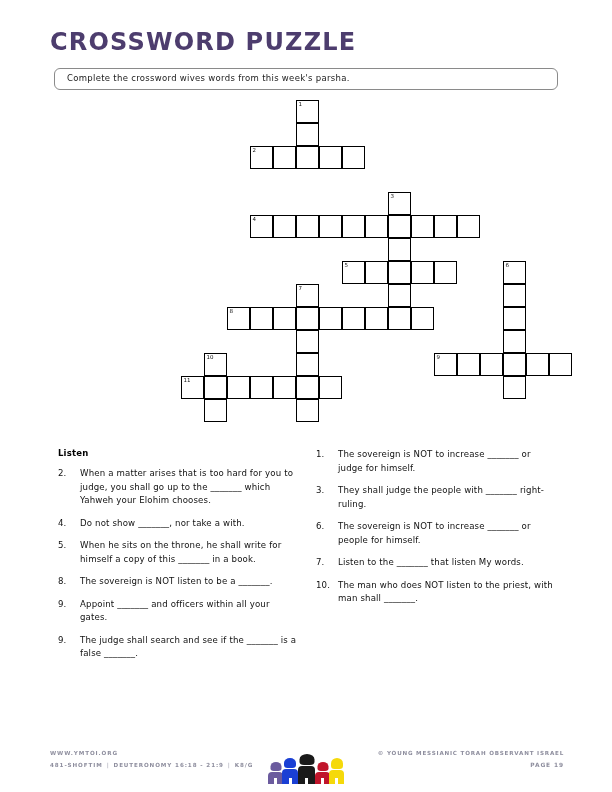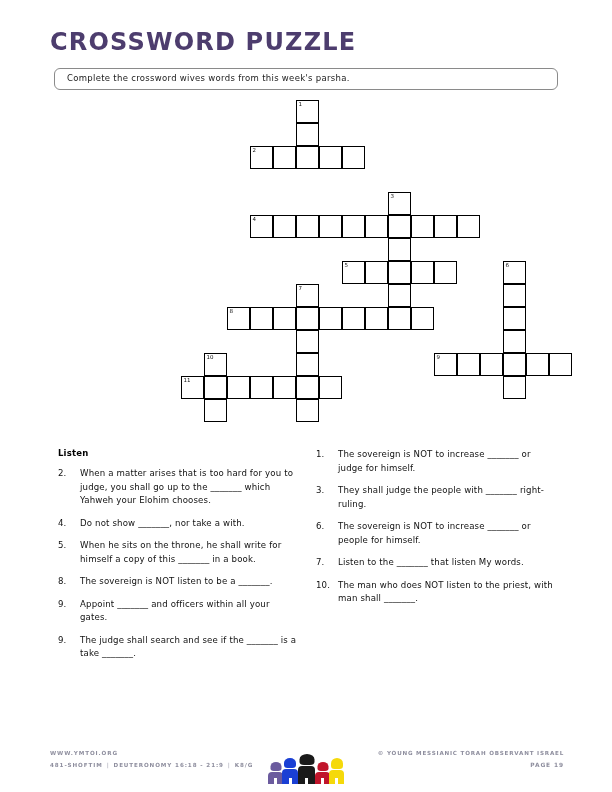--- a/index.html
+++ b/index.html
@@ -190,21 +190,21 @@
 
   <div class="clues">
     <div class="col col-across">
       <div class="col-head">Listen</div>
       <div id="across-list">
           <div class="clue"><span class="n">2.</span><span>When a matter arises that is too hard for you to judge, you shall go up to the _______ which Yahweh your Elohim chooses.</span></div>
           <div class="clue"><span class="n">4.</span><span>Do not show _______, nor take a with.</span></div>
           <div class="clue"><span class="n">5.</span><span>When he sits on the throne, he shall write for himself a copy of this _______ in a book.</span></div>
           <div class="clue"><span class="n">8.</span><span>The sovereign is NOT listen to be a _______.</span></div>
           <div class="clue"><span class="n">9.</span><span>Appoint _______ and officers within all your gates.</span></div>
-          <div class="clue"><span class="n wide">9.</span><span>The judge shall search and see if the _______ is a take _______.</span></div>
+          <div class="clue"><span class="n wide">9.</span><span>The judge shall search and see if the _______ is a false _______.</span></div>
         </div>
     </div>
     <div class="col col-down">
       <div id="down-list">
           <div class="clue"><span class="n">1.</span><span>The sovereign is NOT to increase _______ or judge for himself.</span></div>
           <div class="clue"><span class="n">3.</span><span>They shall judge the people with _______ right-ruling.</span></div>
           <div class="clue"><span class="n">6.</span><span>The sovereign is NOT to increase _______ or people for himself.</span></div>
           <div class="clue"><span class="n">7.</span><span>Listen to the _______ that listen My words.</span></div>
           <div class="clue"><span class="n wide">10.</span><span>The man who does NOT listen to the priest, with man shall _______.</span></div>
         </div>

